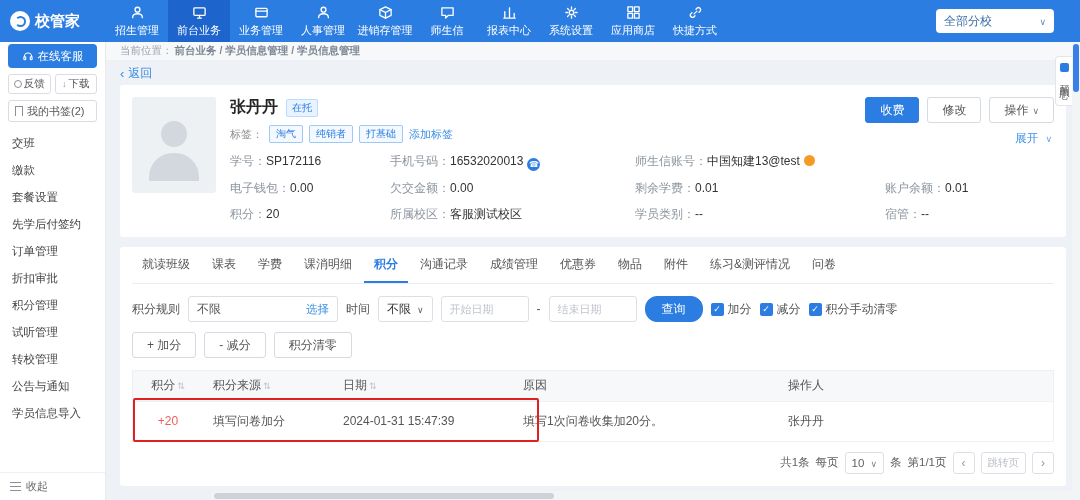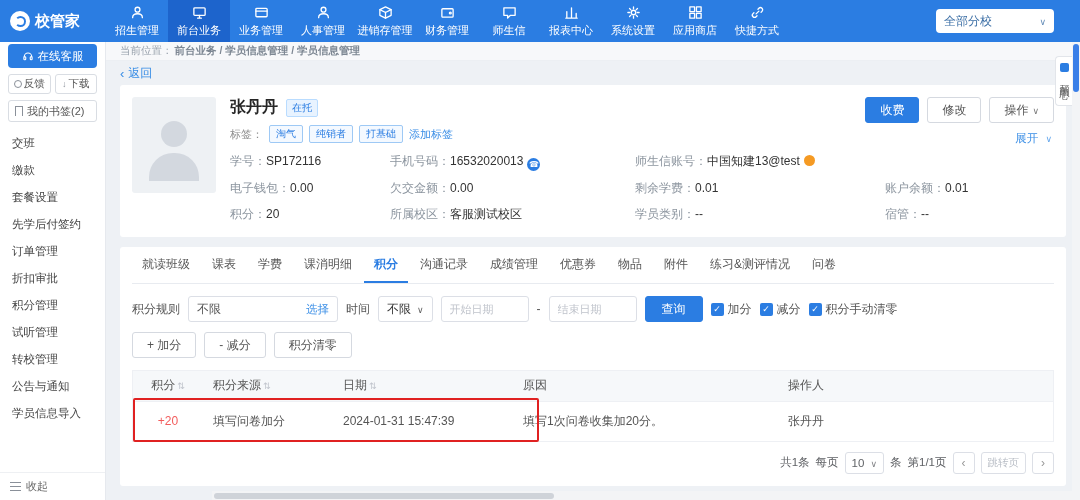--- a/index.html
+++ b/index.html
@@ -77,21 +77,21 @@
   .detail-card{padding:0 12px 12px}
   .tabs{display:flex;gap:2px;border-bottom:1px solid #e8ebf0;height:37px;align-items:stretch;overflow:hidden}
   .tab{padding:8px 10px;display:flex;align-items:center;font-size:12px;color:#555;cursor:pointer;white-space:nowrap;border-bottom:2px solid transparent}
   .tab.active{color:#2b7de2;border-bottom-color:#2b7de2;font-weight:bold}
   .filter-row{display:flex;align-items:center;gap:8px;margin:12px 0 10px;font-size:12px;color:#555;flex-wrap:nowrap}
   .rule-box{width:150px;height:26px;border:1px solid #dcdfe6;border-radius:3px;display:flex;align-items:center;justify-content:space-between;padding:0 8px;background:#fff;cursor:pointer}
   .rule-box .sel{color:#3a8ee6;font-size:11.5px}
   .select-box{height:26px;border:1px solid #dcdfe6;border-radius:3px;display:flex;align-items:center;padding:0 8px;background:#fff;gap:2px;cursor:pointer;color:#333}
   .date-input{width:88px;height:26px;border:1px solid #dcdfe6;border-radius:3px;padding:0 8px;font-size:11px;color:#333;outline:none}
   .date-input::placeholder{color:#c0c4cc}
-  .search-btn{height:26px;padding:0 16px;background:#2b7de2;border:1px solid #2b7de2;color:#fff;border-radius:3px;font-size:12px;cursor:pointer}
+  .search-btn{height:26px;padding:0 16px;background:#2b7de2;border:1px solid #2b7de2;color:#fff;border-radius:12px;font-size:12px;cursor:pointer}
   .check{display:flex;align-items:center;gap:4px;cursor:pointer}
   .cb{width:13px;height:13px;background:#2b7de2;border-radius:2px;display:inline-flex;align-items:center;justify-content:center;color:#fff;font-size:9px}
   .cb::after{content:"✓"}
   .action-row{display:flex;gap:8px;margin:2px 0 12px}
   .table-wrap{position:relative;border:1px solid #eef0f4;border-bottom:none}
   table{width:100%;border-collapse:collapse;font-size:12px}
   thead th{background:#f6f8fa;color:#555;font-weight:normal;height:30px;text-align:left;padding:0 10px;white-space:nowrap}
   tbody td{height:40px;border-top:1px solid #eef0f4;border-bottom:1px solid #eef0f4;padding:0 10px;color:#555;white-space:nowrap}
   .col-score{width:70px;text-align:center}
   .col-source{width:130px}
@@ -156,27 +156,20 @@
             <path d="M2.8 13.5c0-2.8 2.3-4.2 5.2-4.2s5.2 1.4 5.2 4.2"></path>
           </svg>
         <span>人事管理</span>
       </div>
       <div class="nav-item">
         <svg viewBox="0 0 16 16">
             <path d="M8 2l6 3v6l-6 3-6-3V5z"></path>
             <path d="M2 5l6 3 6-3M8 8v6"></path>
           </svg>
         <span>进销存管理</span>
-      </div>
-      <div class="nav-item">
-        <svg viewBox="0 0 16 16">
-            <rect x="2" y="4" width="12" height="9" rx="1"></rect>
-            <circle cx="11" cy="8.5" r="1"></circle>
-          </svg>
-        <span>财务管理</span>
       </div>
       <div class="nav-item">
         <svg viewBox="0 0 16 16">
             <path d="M2 3h12v8H9l-3 3v-3H2z"></path>
           </svg>
         <span>师生信</span>
       </div>
       <div class="nav-item">
         <svg viewBox="0 0 16 16">
             <path d="M3 13V7M8 13V3M13 13V9M2 14h12"></path>

